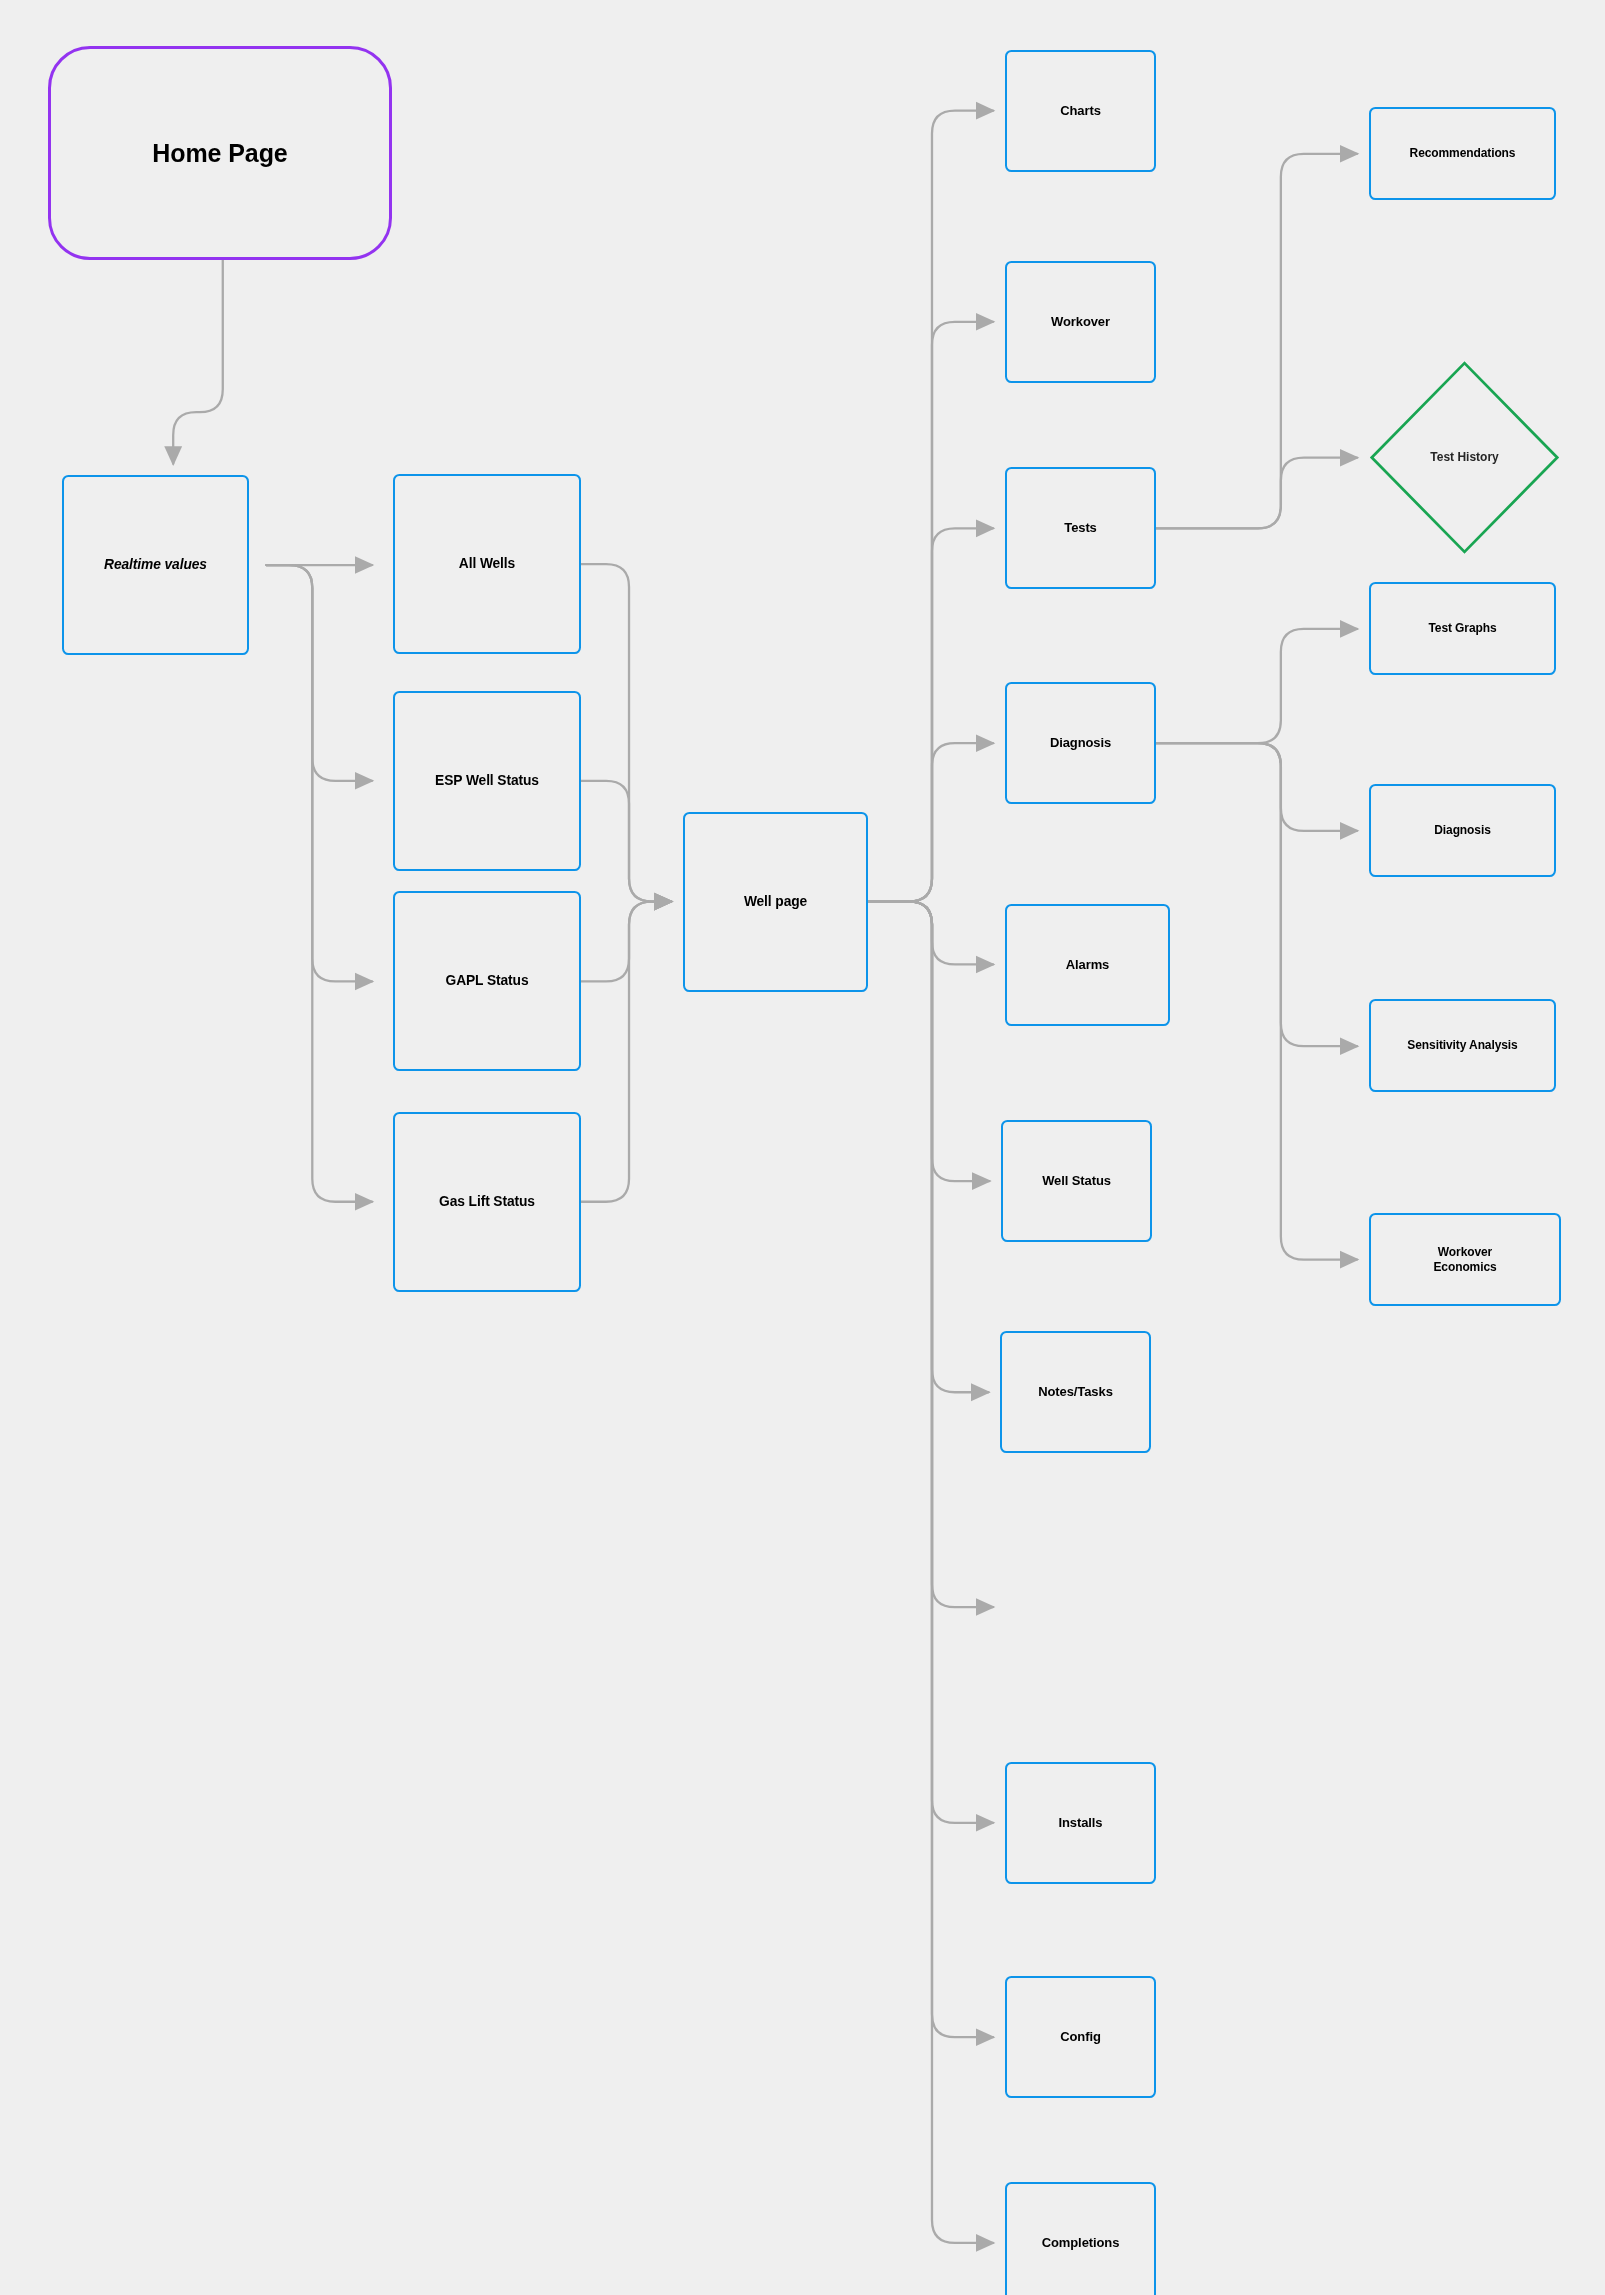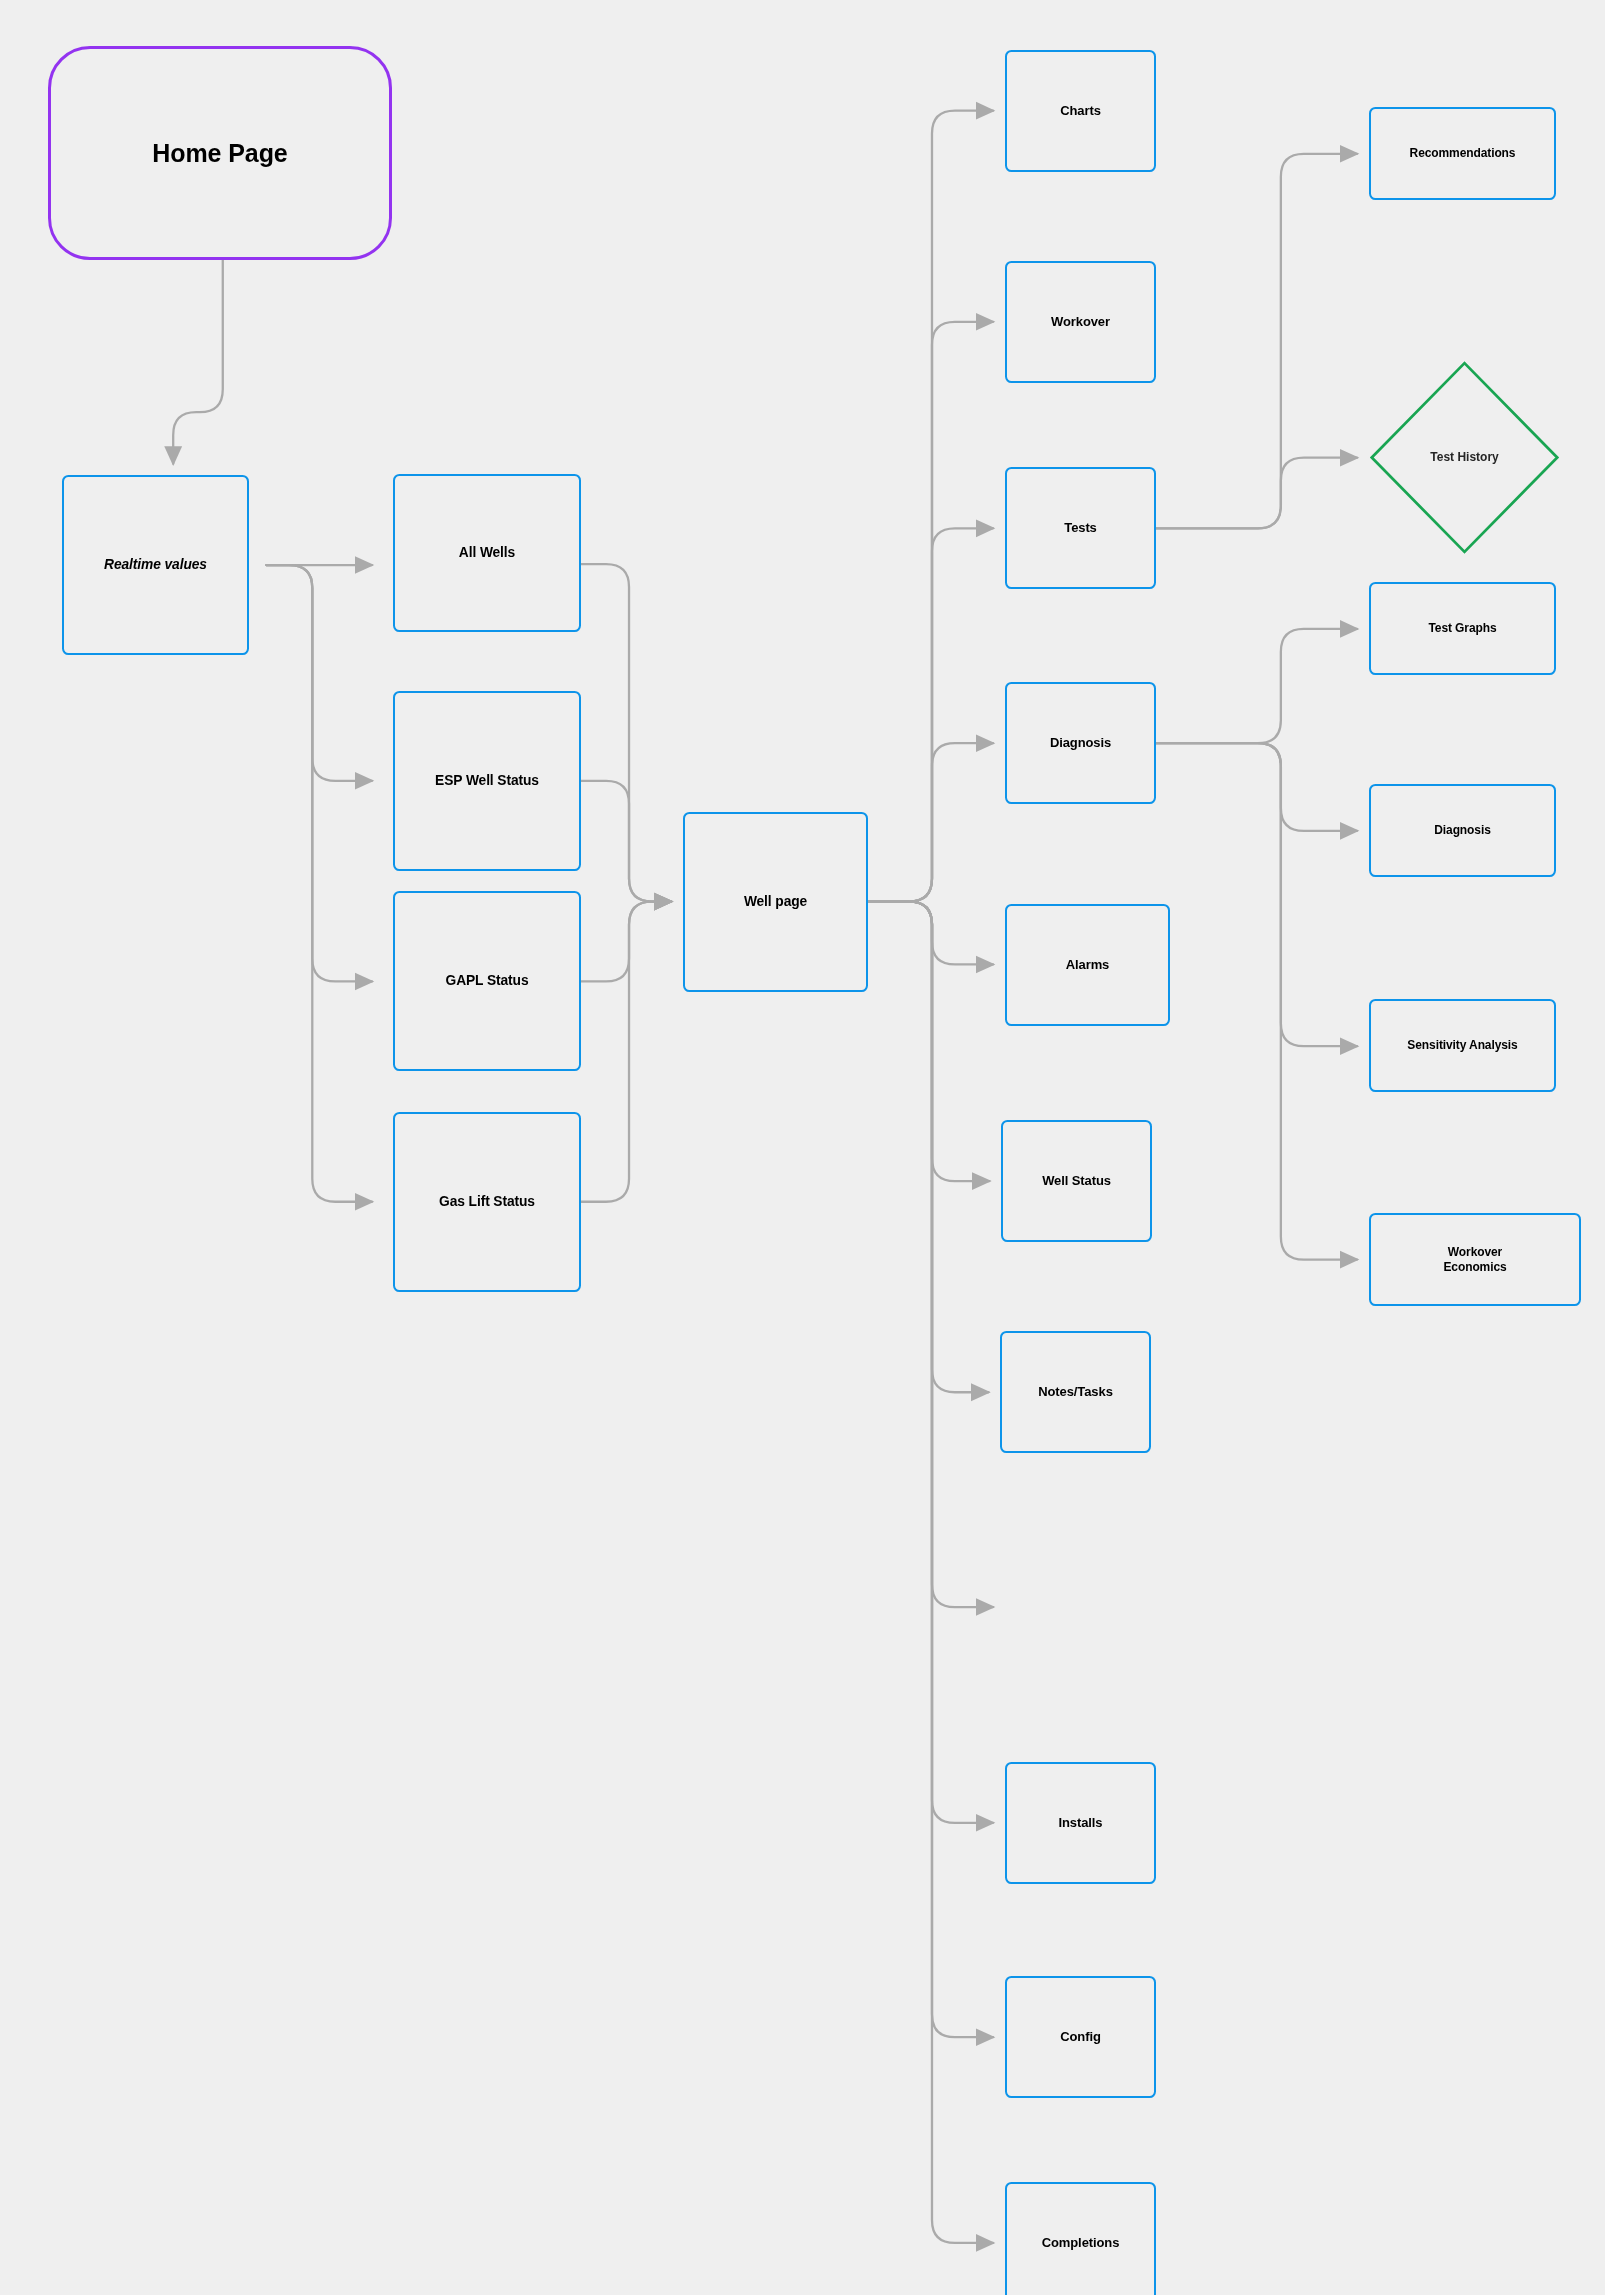--- a/index.html
+++ b/index.html
@@ -65,21 +65,21 @@
   </svg>
 
   <div class="node rect purple" style="left:48px;top:46px;width:344px;height:214px;">
     <span class="lbl" style="font-size:25px;">Home Page</span>
   </div>
 
   <div class="node rect blue" style="left:62px;top:475px;width:187px;height:180px;font-style:italic;">
     <span class="lbl" style="font-size:13.8px;">Realtime values</span>
   </div>
 
-  <div class="node rect blue" style="left:393px;top:474px;width:188px;height:158px;align-items:center;">
+  <div class="node rect blue" style="left:393px;top:474px;width:188px;height:180px;align-items:center;">
     <span class="lbl" style="font-size:13.8px;">All Wells</span>
   </div>
 
   <div class="node rect blue" style="left:393px;top:691px;width:188px;height:180px;">
     <span class="lbl" style="font-size:13.8px;">ESP Well Status</span>
   </div>
 
   <div class="node rect blue" style="left:393px;top:891px;width:188px;height:180px;">
     <span class="lbl" style="font-size:13.8px;">GAPL Status</span>
   </div>
@@ -149,18 +149,18 @@
   </div>
 
   <div class="node rect blue" style="left:1369px;top:784px;width:187px;height:93px;">
     <span class="lbl" style="font-size:12px;">Diagnosis</span>
   </div>
 
   <div class="node rect blue" style="left:1369px;top:999px;width:187px;height:93px;">
     <span class="lbl" style="font-size:12px;">Sensitivity Analysis</span>
   </div>
 
-  <div class="node rect blue" style="left:1369px;top:1213px;width:212px;height:93px;">
+  <div class="node rect blue" style="left:1369px;top:1213px;width:192px;height:93px;">
     <span class="lbl" style="font-size:12px;width:110px;">Workover Economics</span>
   </div>
 
 </div>
 
 
 </body></html>

